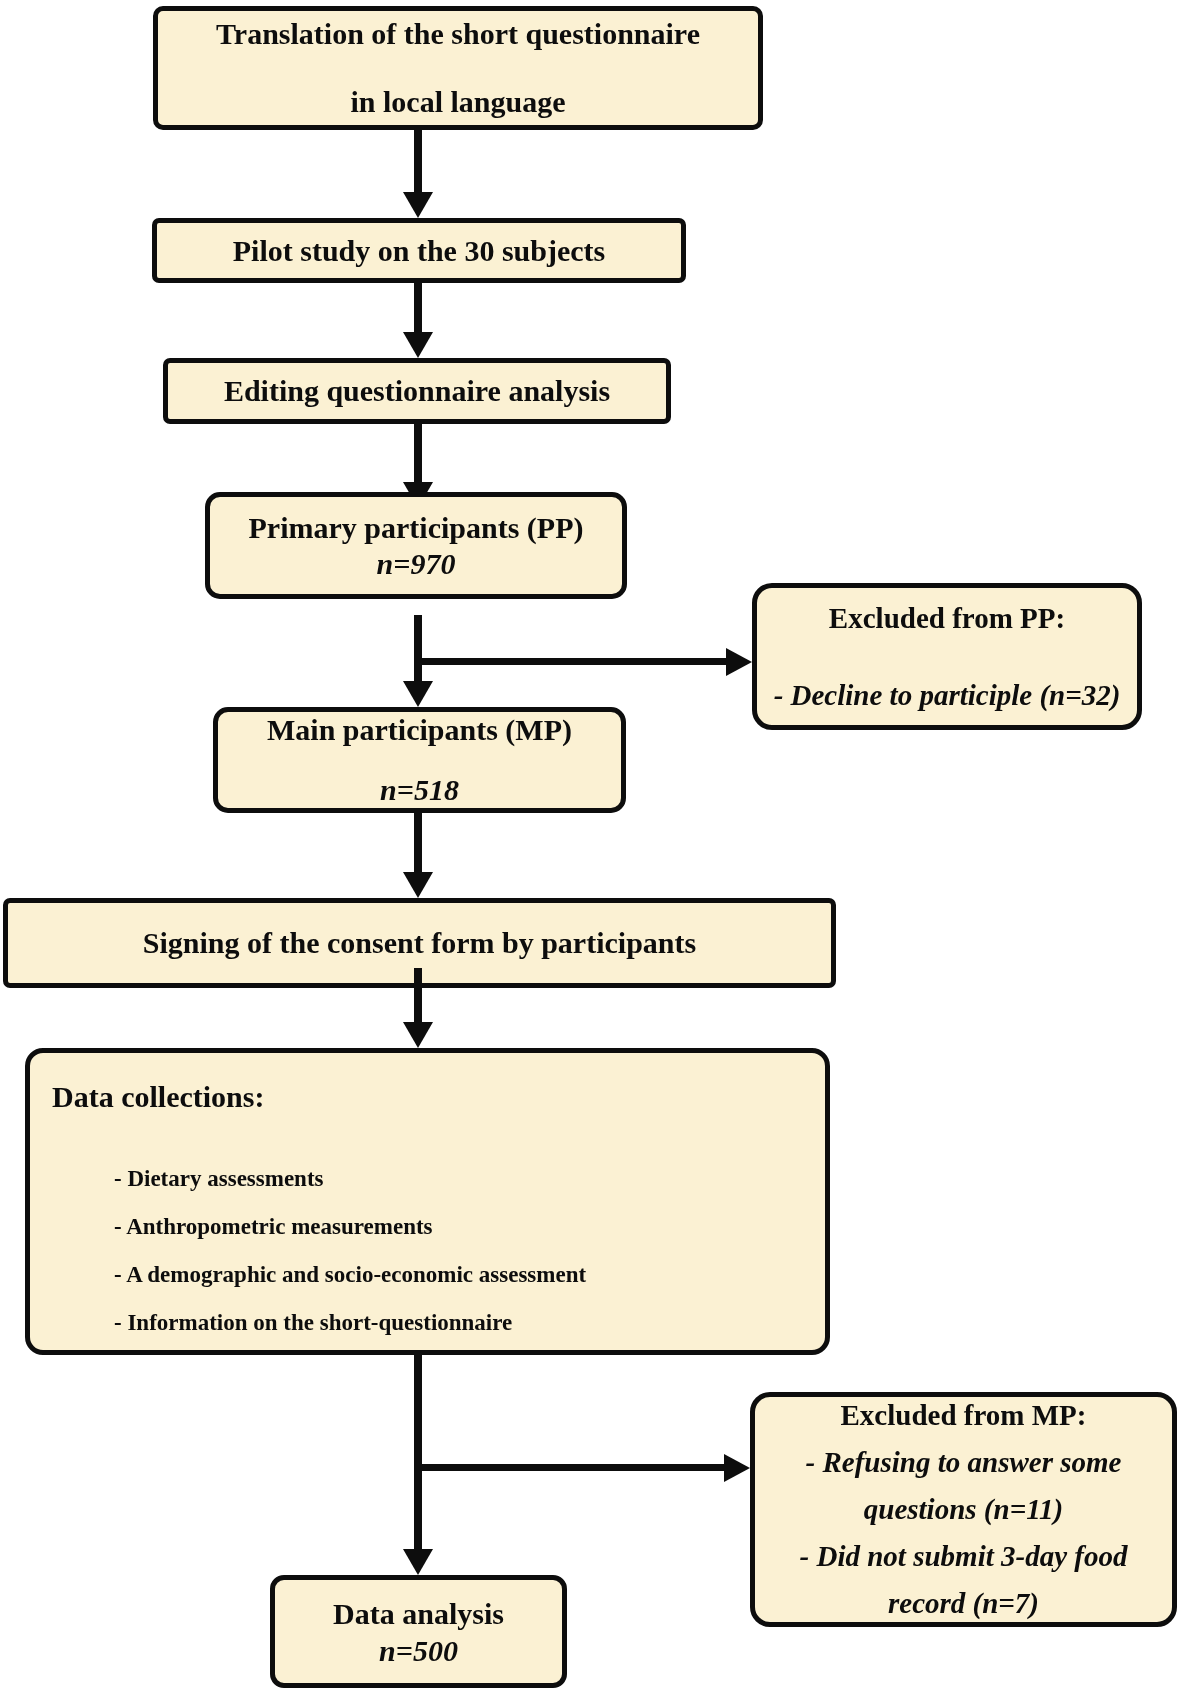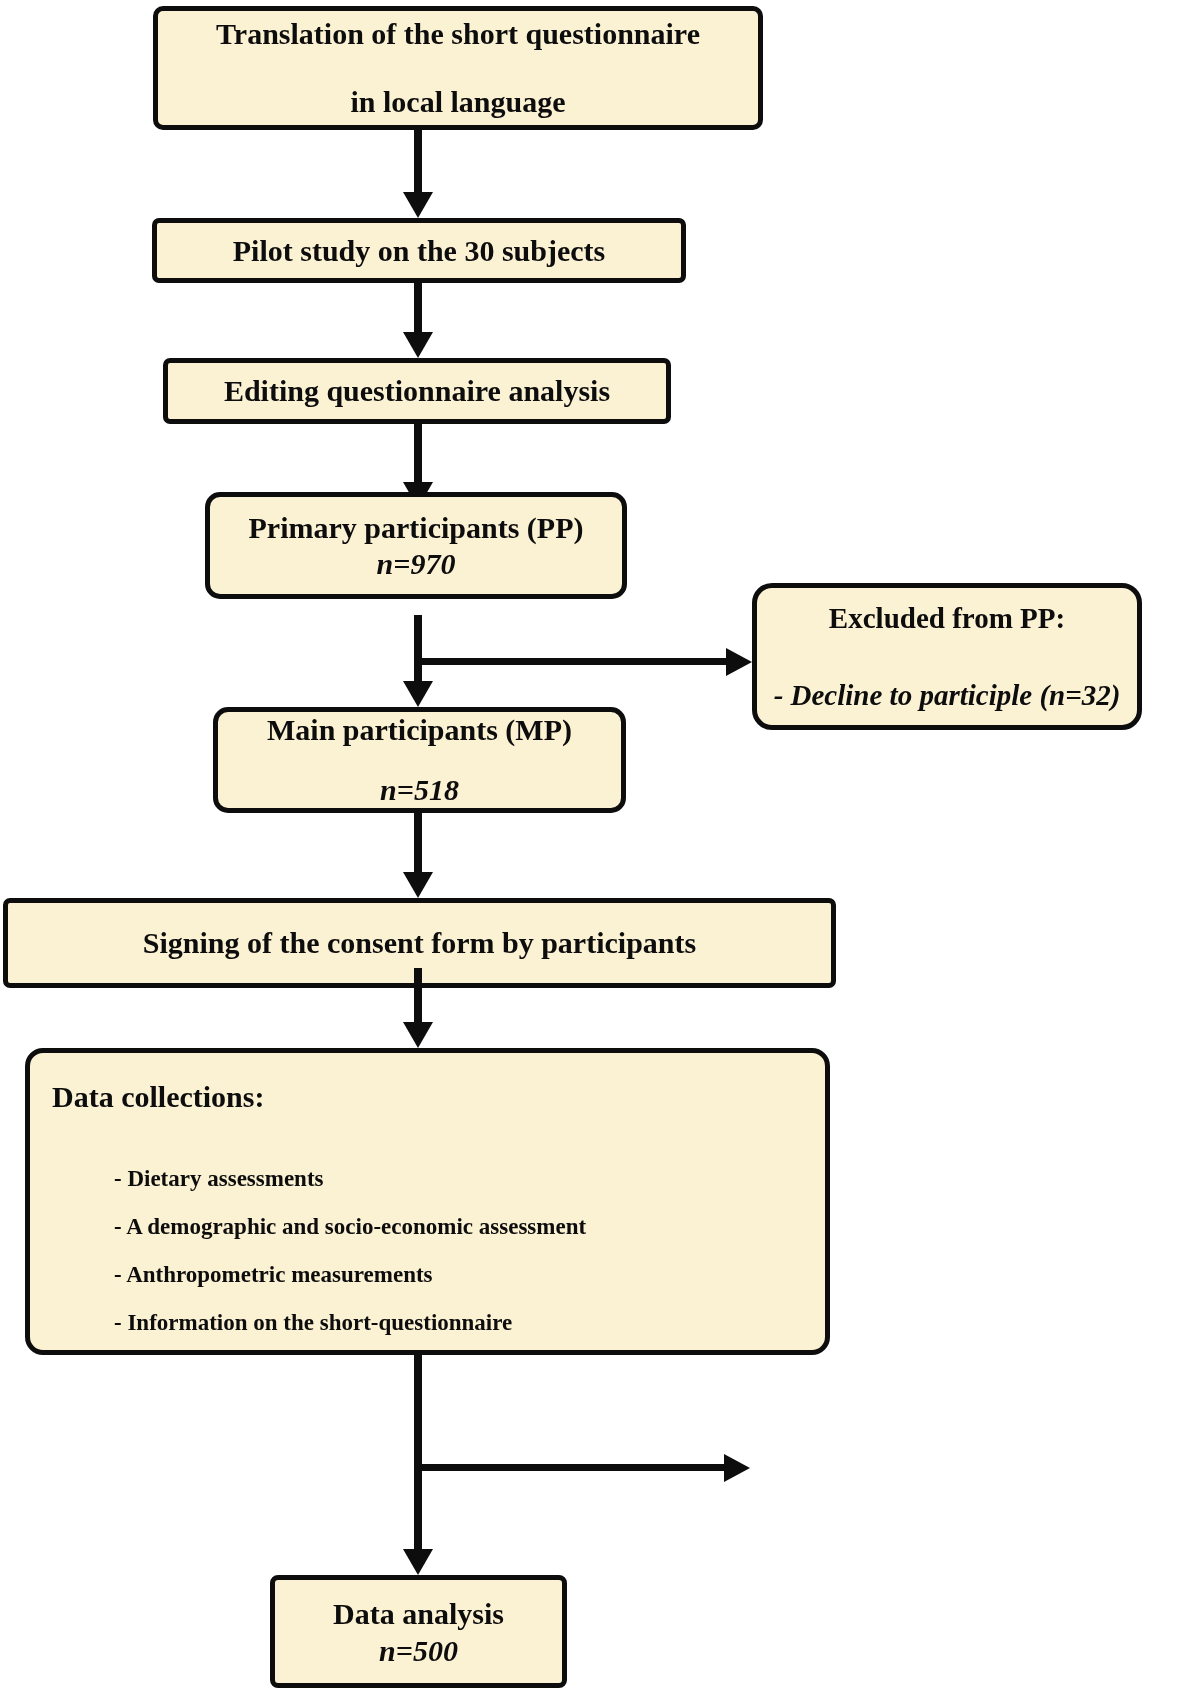--- a/index.html
+++ b/index.html
@@ -38,21 +38,21 @@
   
   .n-translation{left:106px;top:6px;width:610px;height:124px;border-radius:10px;gap:32px;margin-left:47px;}
   .n-pilot{left:152px;top:218px;width:534px;height:65px;border-radius:7px;}
   .n-editing{left:163px;top:358px;width:508px;height:66px;border-radius:7px;}
   .n-primary{left:205px;top:492px;width:422px;height:107px;border-radius:15px;line-height:36px;}
   .n-excluded-pp{left:752px;top:583px;width:390px;height:147px;border-radius:20px;line-height:47px;padding:0 16px;gap:30px;}
   .n-main{left:213px;top:707px;width:413px;height:106px;border-radius:15px;line-height:36px;justify-content:space-between;}
   .n-signing{left:3px;top:898px;width:833px;height:90px;border-radius:7px;}
   .n-dc{left:25px;top:1048px;width:805px;height:307px;border-radius:18px;justify-content:flex-start;align-items:flex-start;text-align:left;padding:26px 20px 0 22px;}
   .n-excluded-mp{left:750px;top:1392px;width:427px;height:235px;border-radius:20px;line-height:47px;padding:0 18px;}
-  .n-analysis{left:270px;top:1575px;width:297px;height:113px;border-radius:8px;line-height:37px;}
+  .n-analysis{left:270px;top:1575px;width:297px;height:113px;border-radius:14px;line-height:37px;}
 
   .dc-items{margin:40px 0 12px 62px;line-height:48px;font-size:23px;}
 
   
   .vline{position:absolute;width:8px;background:var(--arrow-color);}
   .hline{position:absolute;height:7px;background:var(--arrow-color);}
   .tri-down{
     position:absolute;width:0;height:0;
     border-left:15px solid transparent;
     border-right:15px solid transparent;
@@ -119,30 +119,35 @@
     <div>Signing of the consent form by participants</div>
   </div>
 
   <div class="vline" style="left:414px;top:968px;height:56px;"></div>
   <div class="tri-down" style="left:403px;top:1022px;"></div>
 
   <div class="node n-dc">
     <div class="fs30">Data collections:</div>
     <div class="dc-items">
       <div>- Dietary assessments</div>
+      <div>- Anthropometric measurements</div>
       <div>- A demographic and socio-economic assessment</div>
-      <div>- Anthropometric measurements</div>
       <div>- Information on the short-questionnaire</div>
     </div>
   </div>
 
   <div class="vline" style="left:414px;top:1355px;height:196px;"></div>
   <div class="tri-down" style="left:403px;top:1549px;"></div>
   <div class="hline" style="left:418px;top:1464px;width:306px;"></div>
   <div class="tri-right" style="left:724px;top:1454px;"></div>
 
+  <div class="node n-excluded-mp fs29">
+    <div>Excluded from MP:</div>
+    <div class="italic">- Refusing to answer some questions (n=11)</div>
+    <div class="italic">- Did not submit 3-day food record (n=7)</div>
+  </div>
 
   <div class="node n-analysis fs30">
     <div>Data analysis</div>
     <div class="italic">n=500</div>
   </div>
 
 </div>
 
 </body></html>

